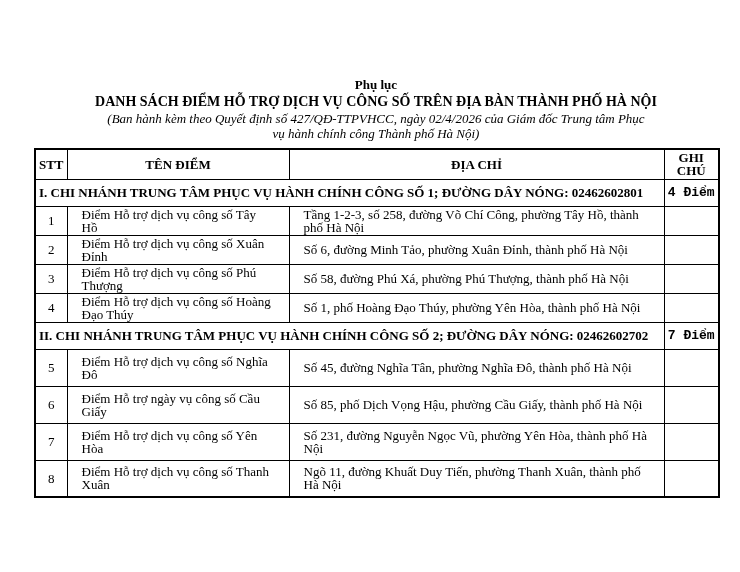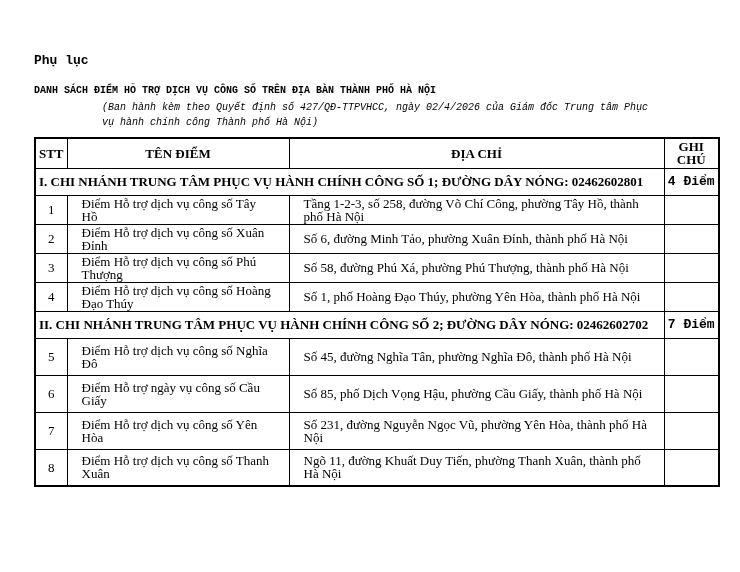--- a/index.html
+++ b/index.html
@@ -8,29 +8,28 @@
     width: 740px; height: 572px;
     font-family: "Liberation Serif", "DejaVu Serif", serif;
     color: #000;
     overflow: hidden;
   }
   .page { position: relative; width: 740px; height: 572px; background: #fff; }
 
   .doc-header {
     width: 684px;
     margin: 0 0 0 34px;
-    padding-top: 53px;
-    text-align: left;
-    font-family: Liberation Mono, monospace;
+    padding-top: 77px;
+    text-align: center;
   }
   .appendix { font-weight: bold; font-size: 13px; line-height: 16px; }
-  .doc-title { font-weight: bold; font-size: 10px; line-height: 16px; margin-top: 14px; }
+  .doc-title { font-weight: bold; font-size: 14px; line-height: 16px; margin-top: 1px; }
   .doc-subtitle {
     font-style: italic;
-    font-size: 10px;
+    font-size: 13px;
     line-height: 15px;
     max-width: 548px;
     margin: 1px auto 0 auto;
   }
 
   table.doc-table {
     margin: 7px 0 0 34px;
     width: 684px;
     border-collapse: collapse;
     table-layout: fixed;

